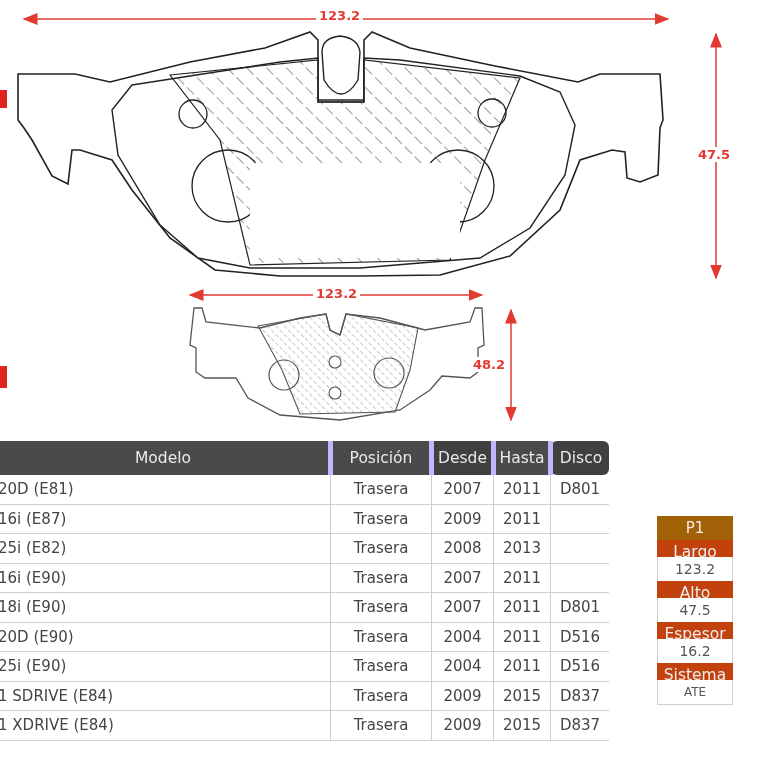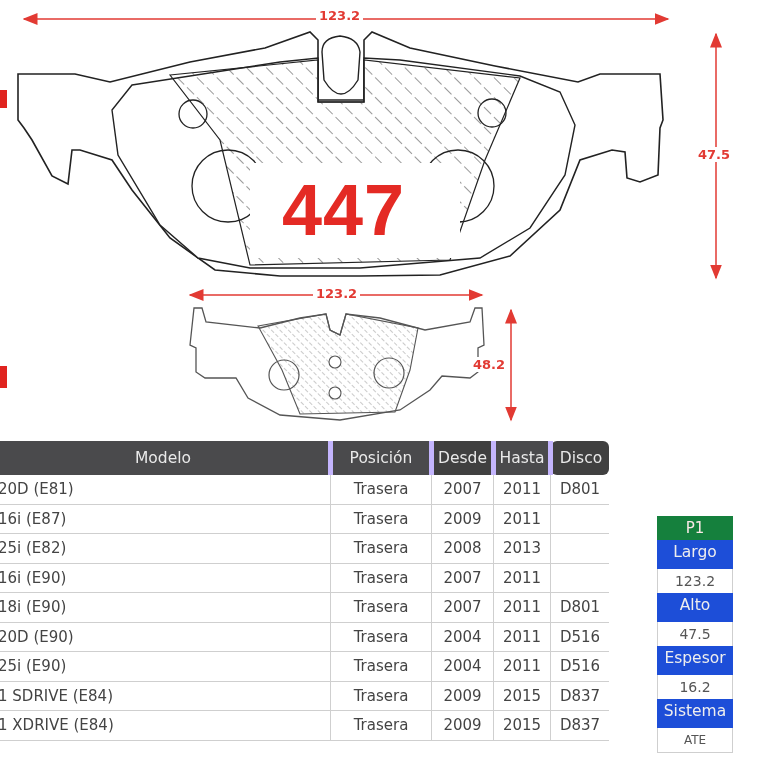--- a/index.html
+++ b/index.html
@@ -15,22 +15,22 @@
   table.apps td { height:28.5px; padding:0; border-bottom:1px solid #cfcfcf; border-left:1px solid #cfcfcf; white-space:nowrap; }
   table.apps tr td:first-child { border-left:none; padding-left:0; }
   table.apps td.c { text-align:center;margin-top:24px; }
   .col-model { width:330px; }
   .col-pos { width:96px; }
   .col-desde { width:57px; }
   .col-hasta { width:52px; }
   .col-disco { width:56px;border-radius:6px; }
 
   .spec { position:absolute; left:657px; top:516px; width:76px; font-family:"DejaVu Sans", sans-serif; text-align:center; }
-  .spec .hd { background:#15803d; color:#fbe8e7; font-size:15px; height:24px; line-height:24px; }
-  .spec .lbl { background:#1d4ed8; color:#eeeeee; font-size:15.5px; height:29px; line-height:25px; }
+  .spec .hd { background:#a16207; color:#fbe8e7; font-size:15px; height:24px; line-height:24px; }
+  .spec .lbl { background:#c2410c; color:#eeeeee; font-size:15.5px; height:17px; line-height:25px; }
   .spec .val { background:#fff; color:#555; font-size:14px; height:24px; line-height:24px; border-left:1px solid #cfcfcf; border-right:1px solid #cfcfcf; }
   .spec .val.small { font-size:12px; border-bottom:1px solid #cfcfcf; }
 </style>
 </head>
 <body>
 
 <div class="drawing">
   <svg width="760" height="430" viewBox="0 0 760 430" xmlns="http://www.w3.org/2000/svg">
     <defs>
       <pattern id="hatch" patternUnits="userSpaceOnUse" width="14" height="14" patternTransform="rotate(-45)">
@@ -77,21 +77,20 @@
     <circle cx="389" cy="373" r="15" fill="none" stroke="#555" stroke-width="1.2"></circle>
     <circle cx="335" cy="362" r="6" fill="#fff" stroke="#555" stroke-width="1.1"></circle>
     <circle cx="335" cy="393" r="6" fill="#fff" stroke="#555" stroke-width="1.1"></circle>
   </svg>
 
   <span class="dim-label" style="left:316px; top:8px;">123.2</span>
   <span class="dim-label" style="left:695px; top:147px;">47.5</span>
   <span class="dim-label" style="left:313px; top:286px;">123.2</span>
   <span class="dim-label" style="left:470px; top:357px;">48.2</span>
 
-  <div class="part-number">447</div>
 </div>
 
 <div class="red-mark" style="top:90px; height:18px;"></div>
 <div class="red-mark" style="top:366px; height:22px;"></div>
 
 <table class="apps">
   <thead>
     <tr>
       <th class="col-model" style="border-left:none;">Modelo</th>
       <th class="col-pos">Posición</th>

